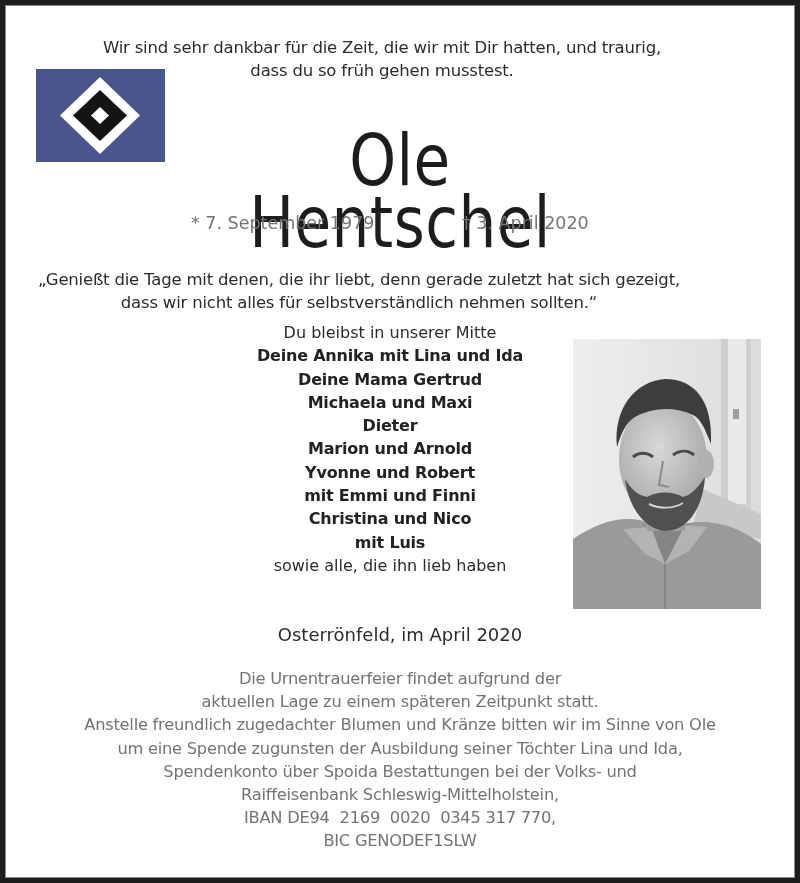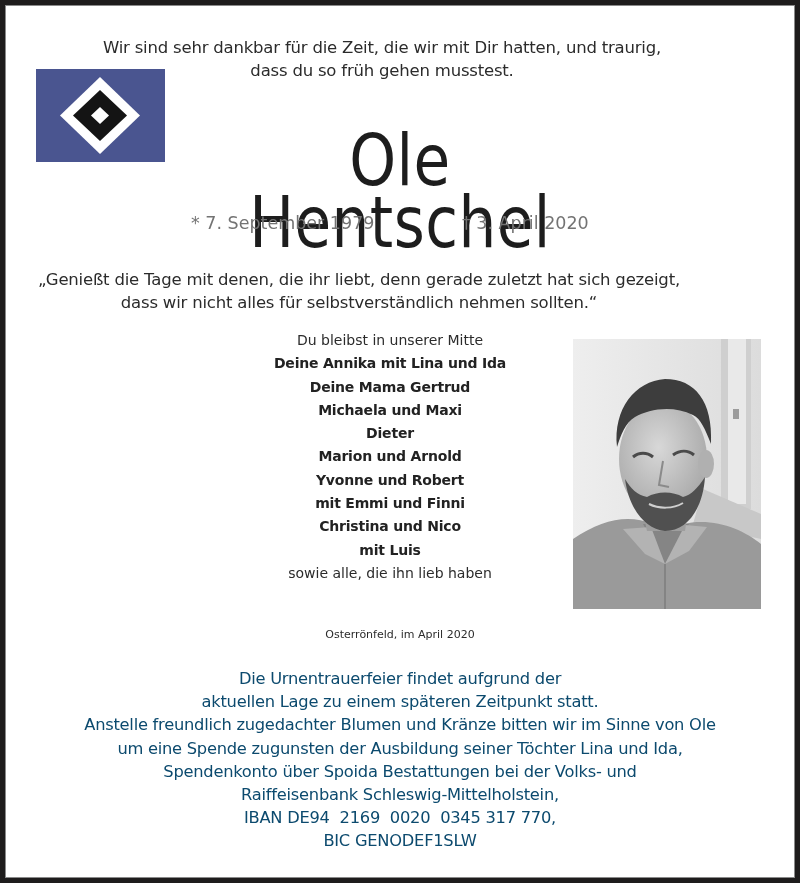--- a/index.html
+++ b/index.html
@@ -45,36 +45,36 @@
     .name span { font-weight: normal; transform: scaleX(0.92); display: inline-block; transform-origin: center; }
     .dates { top: 206px; font-size: 17.5px; line-height: 24px; color: #737373; }
     .born { left: 186px; }
     .died { left: 457px; }
     .quote {
       left: 0; width: 708px; top: 263px;
       font-size: 16.5px; line-height: 23px; color: #2b2b2b;
       letter-spacing: -0.2px;
     }
     .mourners {
-      left: 235px; width: 300px; top: 324px;
-      font-size: 14px; line-height: 23.3px; color: #2b2b2b;
+      left: 235px; width: 300px; top: 316px;
+      font-size: 16px; line-height: 23.3px; color: #2b2b2b;
     }
     .mourners .bold { font-weight: bold; color: #222; letter-spacing: -0.2px; }
     .photo {
       left: 568px; top: 334px; width: 188px; height: 270px;
       background: #e6e6e6;
       overflow: hidden;
     }
     .place {
       left: 0; width: 790px; top: 618px;
-      font-size: 11px; line-height: 23px; color: #2b2b2b;
+      font-size: 18px; line-height: 23px; color: #2b2b2b;
     }
     .info {
       left: 0; width: 790px; top: 662px;
-      font-size: 16.3px; line-height: 23.2px; color: #0c4a6e;
+      font-size: 16.3px; line-height: 23.2px; color: #737373;
       letter-spacing: -0.25px;
     }
   </style>
 </head>
 <body>
 
 <div class="card">
 
   <div class="abs center-text intro">
     <div>Wir sind sehr dankbar für die Zeit, die wir mit Dir hatten, und traurig,</div>

